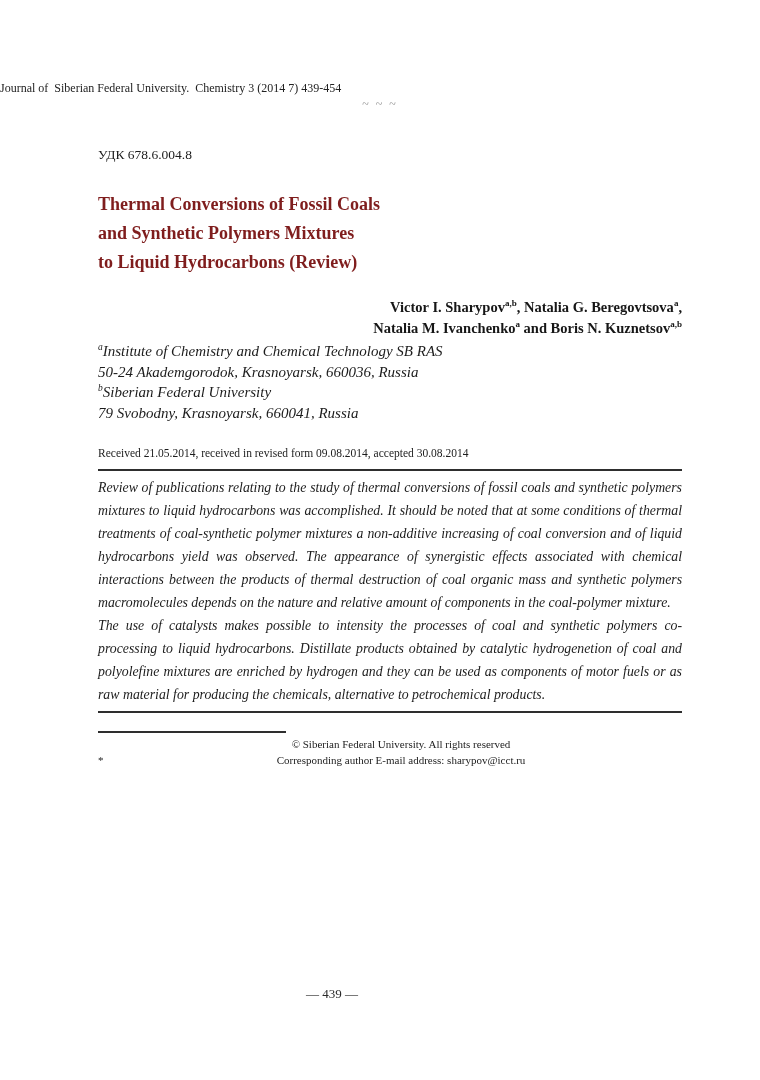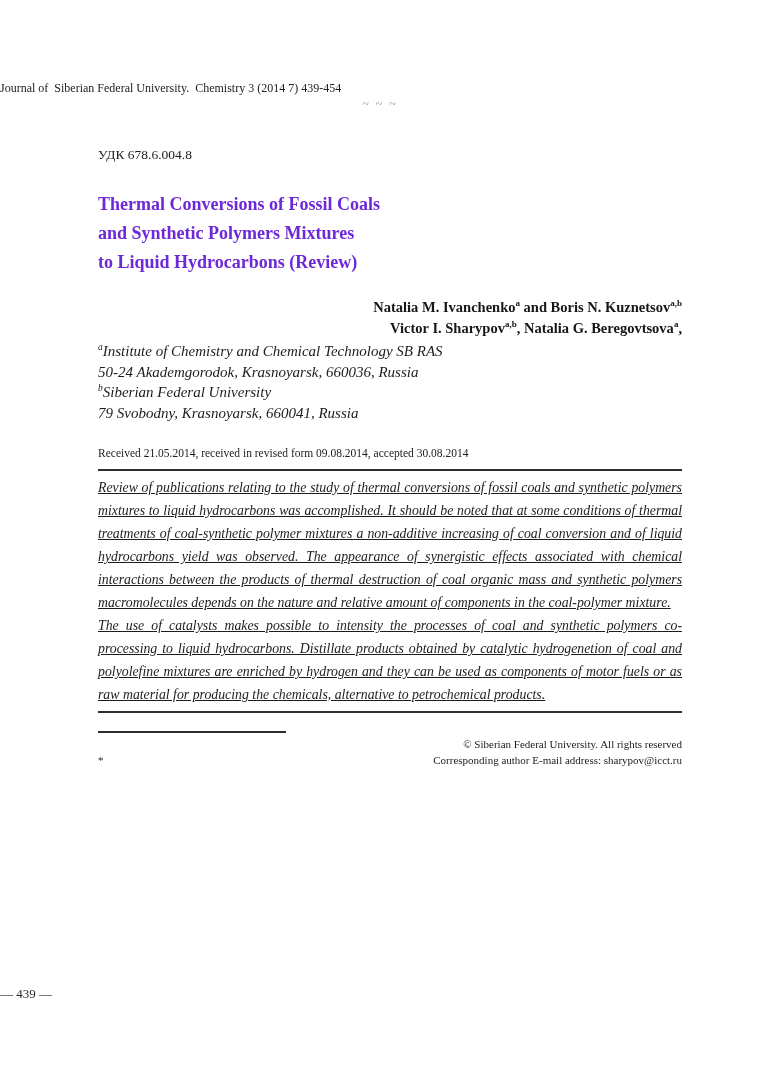--- a/index.html
+++ b/index.html
@@ -32,21 +32,21 @@
     position: absolute;
     top: 147px; left: 98px;
     font-size: 13.5px;
   }
   .article-title {
     position: absolute;
     top: 190px; left: 98px; width: 584px;
     font-size: 18px;
     font-weight: bold;
     line-height: 29px;
-    color: #6d28d9;
+    color: #7f1d1d;
   }
   .authors {
     position: absolute;
     top: 297px; left: 98px; width: 584px;
     text-align: right;
     font-weight: bold;
     font-size: 14.5px;
     line-height: 21px;
     color: #161616;
   }
@@ -81,45 +81,46 @@
     background: #2e2e2e;
   }
   .body-text {
     position: absolute;
     top: 476px; left: 98px; width: 584px;
     font-style: italic;
     font-size: 13.8px;
     line-height: 23px;
     text-align: justify;
   }
-  .body-text p { margin: 0; text-decoration: underline; }
+  .body-text p { margin: 0; }
   .keywords { margin-top: 10px; }
   .rule-bottom {
     height: 2px;
     background: #2e2e2e;
     margin-top: 5px;
   }
   .footnote {
     margin-top: 18px;
     font-style: normal;
     font-size: 11px;
     line-height: 16px;
-    text-align: right;
+    text-align: center;
   }
   .footnote-rule {
     width: 188px;
     height: 1.5px;
     background: #2e2e2e;
     margin-bottom: 3px;
   }
   .footnote-line { position: relative; padding-left: 22px; }
   .footnote-marker { position: absolute; left: 0; top: 0; }
   .page-number {
     position: absolute;
     top: 986px; left: 0; width: 664px;
+    text-align: center;
     font-size: 13px;
     color: #2a2a2a;
   }
 </style>
 </head>
 <body>
 
 <div class="page">
 
   <div class="journal-header">Journal of  Siberian Federal University.  Chemistry 3 (2014 7) 439-454</div>
@@ -127,22 +128,22 @@
 
   <div class="udk">УДК 678.6.004.8</div>
 
   <div class="article-title">
     <div>Thermal Conversions of Fossil Coals</div>
     <div>and Synthetic Polymers Mixtures</div>
     <div>to Liquid Hydrocarbons (Review)</div>
   </div>
 
   <div class="authors">
+    <div><span>Victor I. Sharypov</span><sup>a,b</sup><span>, Natalia G. Beregovtsova</span><sup>a</sup><span>,</span></div>
     <div><span>Natalia M. Ivanchenko</span><sup>a</sup><span> and Boris N. Kuznetsov</span><sup>a,b</sup></div>
-    <div><span>Victor I. Sharypov</span><sup>a,b</sup><span>, Natalia G. Beregovtsova</span><sup>a</sup><span>,</span></div>
   </div>
 
   <div class="affiliations">
     <div><sup>a</sup><span>Institute of Chemistry and Chemical Technology SB RAS</span></div>
     <div><span>50-24 Akademgorodok, Krasnoyarsk, 660036, Russia</span></div>
     <div><sup>b</sup><span>Siberian Federal University</span></div>
     <div><span>79 Svobodny, Krasnoyarsk, 660041, Russia</span></div>
   </div>
 
   <div class="received">Received 21.05.2014, received in revised form 09.08.2014, accepted 30.08.2014</div>

